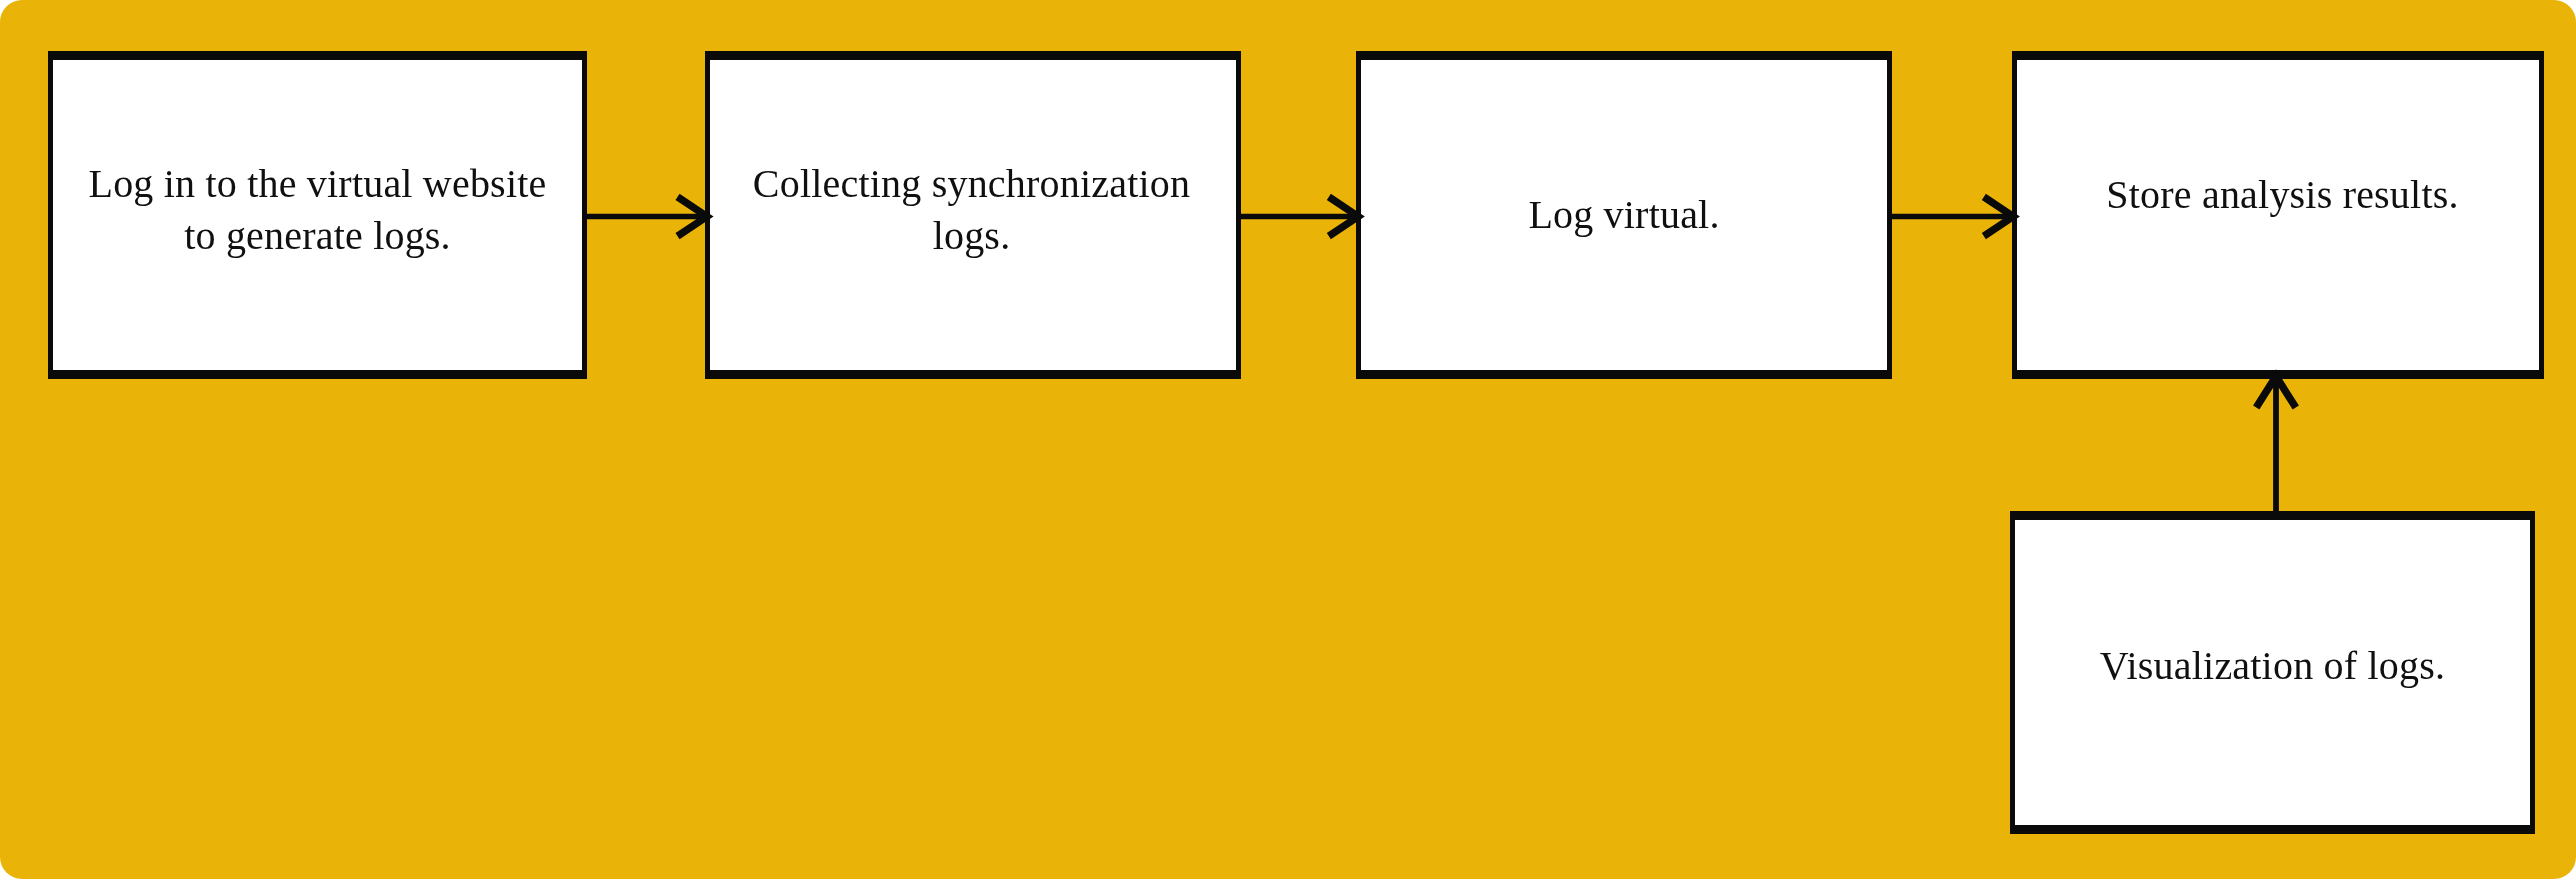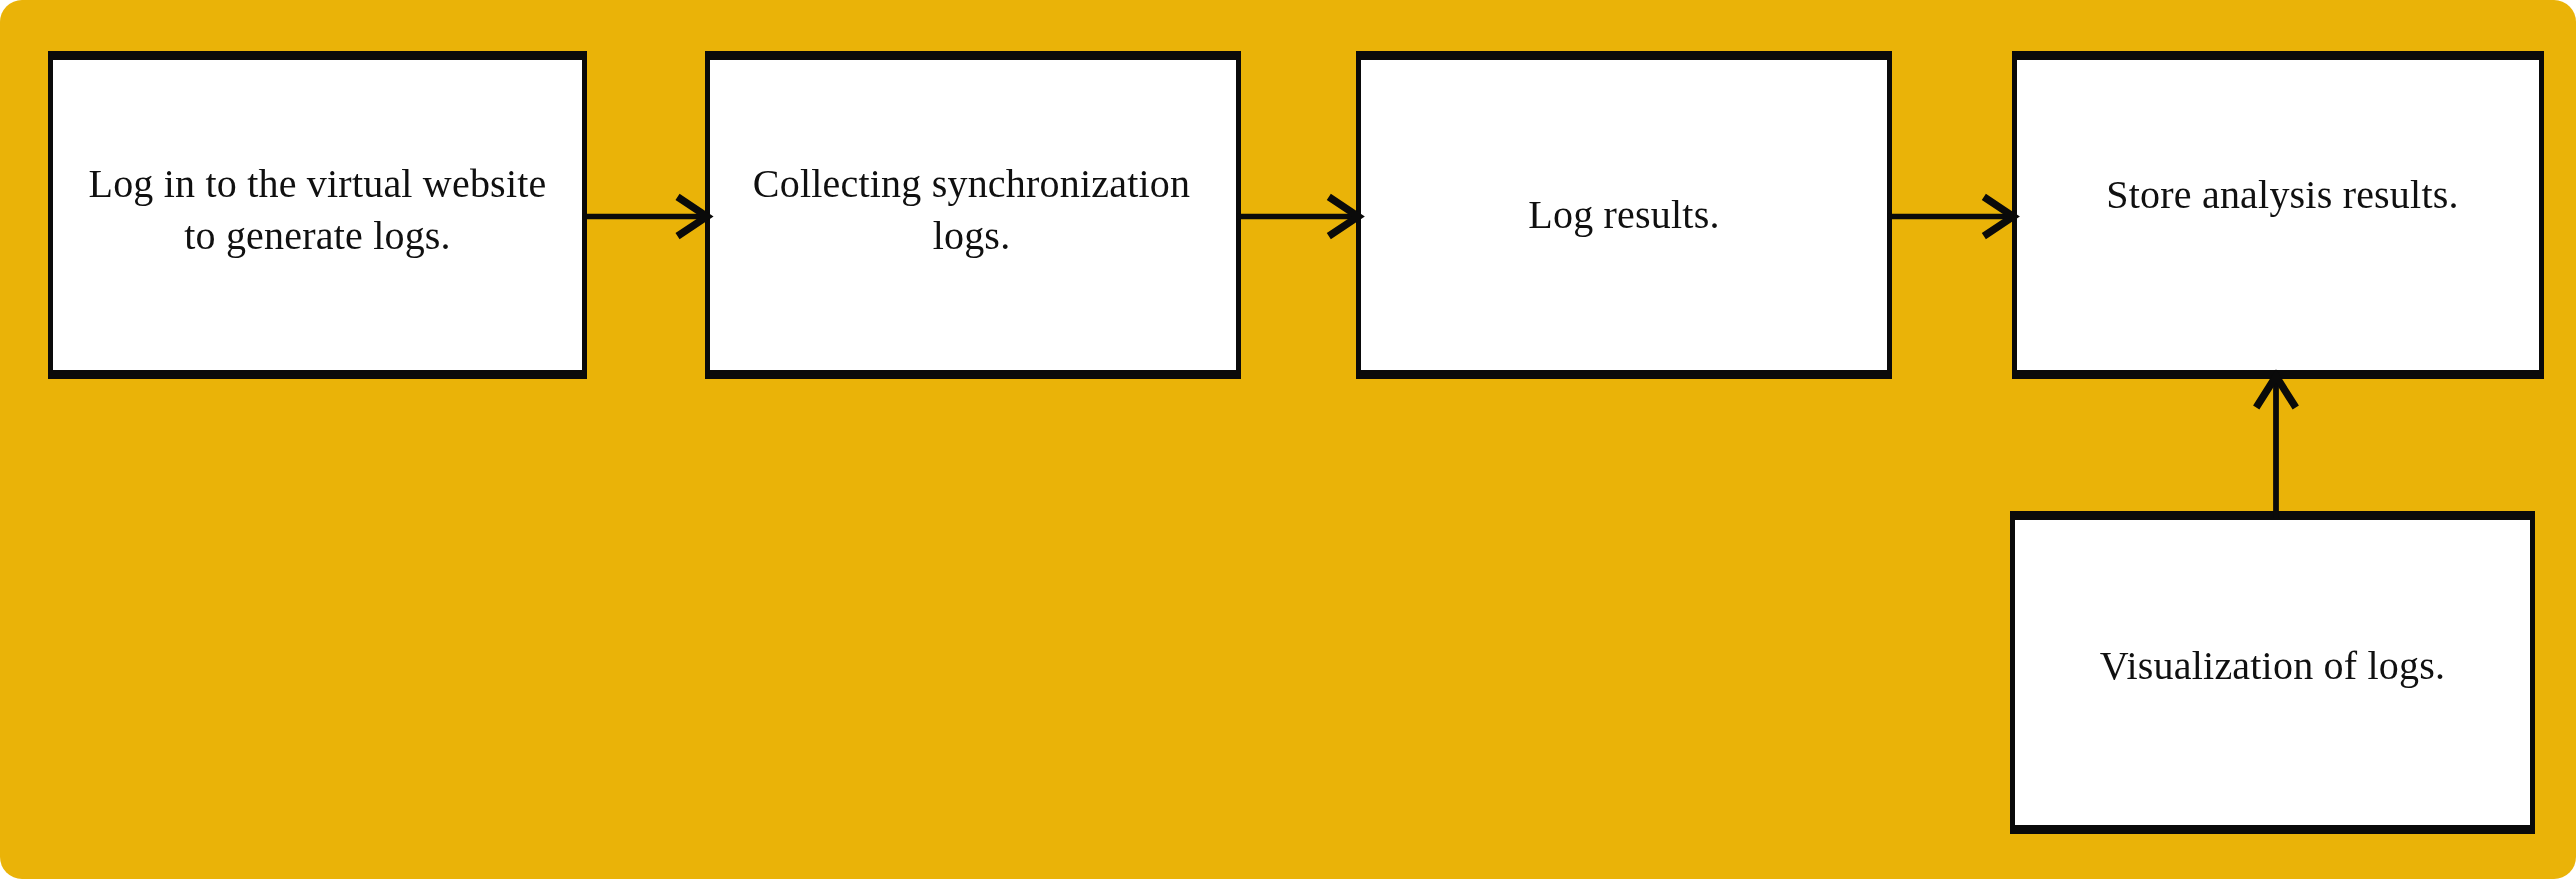--- a/index.html
+++ b/index.html
@@ -75,21 +75,21 @@
 
   <div class="node" id="node-login">
     <span class="node-label">Log in to the virtual website to generate logs.</span>
   </div>
 
   <div class="node" id="node-collect">
     <span class="node-label">Collecting synchronization logs.</span>
   </div>
 
   <div class="node" id="node-analyze">
-    <span class="node-label">Log results.</span>
+    <span class="node-label">Log virtual.</span>
   </div>
 
   <div class="node" id="node-store">
     <span class="node-label">Store analysis results.</span>
   </div>
 
   <div class="node" id="node-visualize">
     <span class="node-label">Visualization of logs.</span>
   </div>
 

